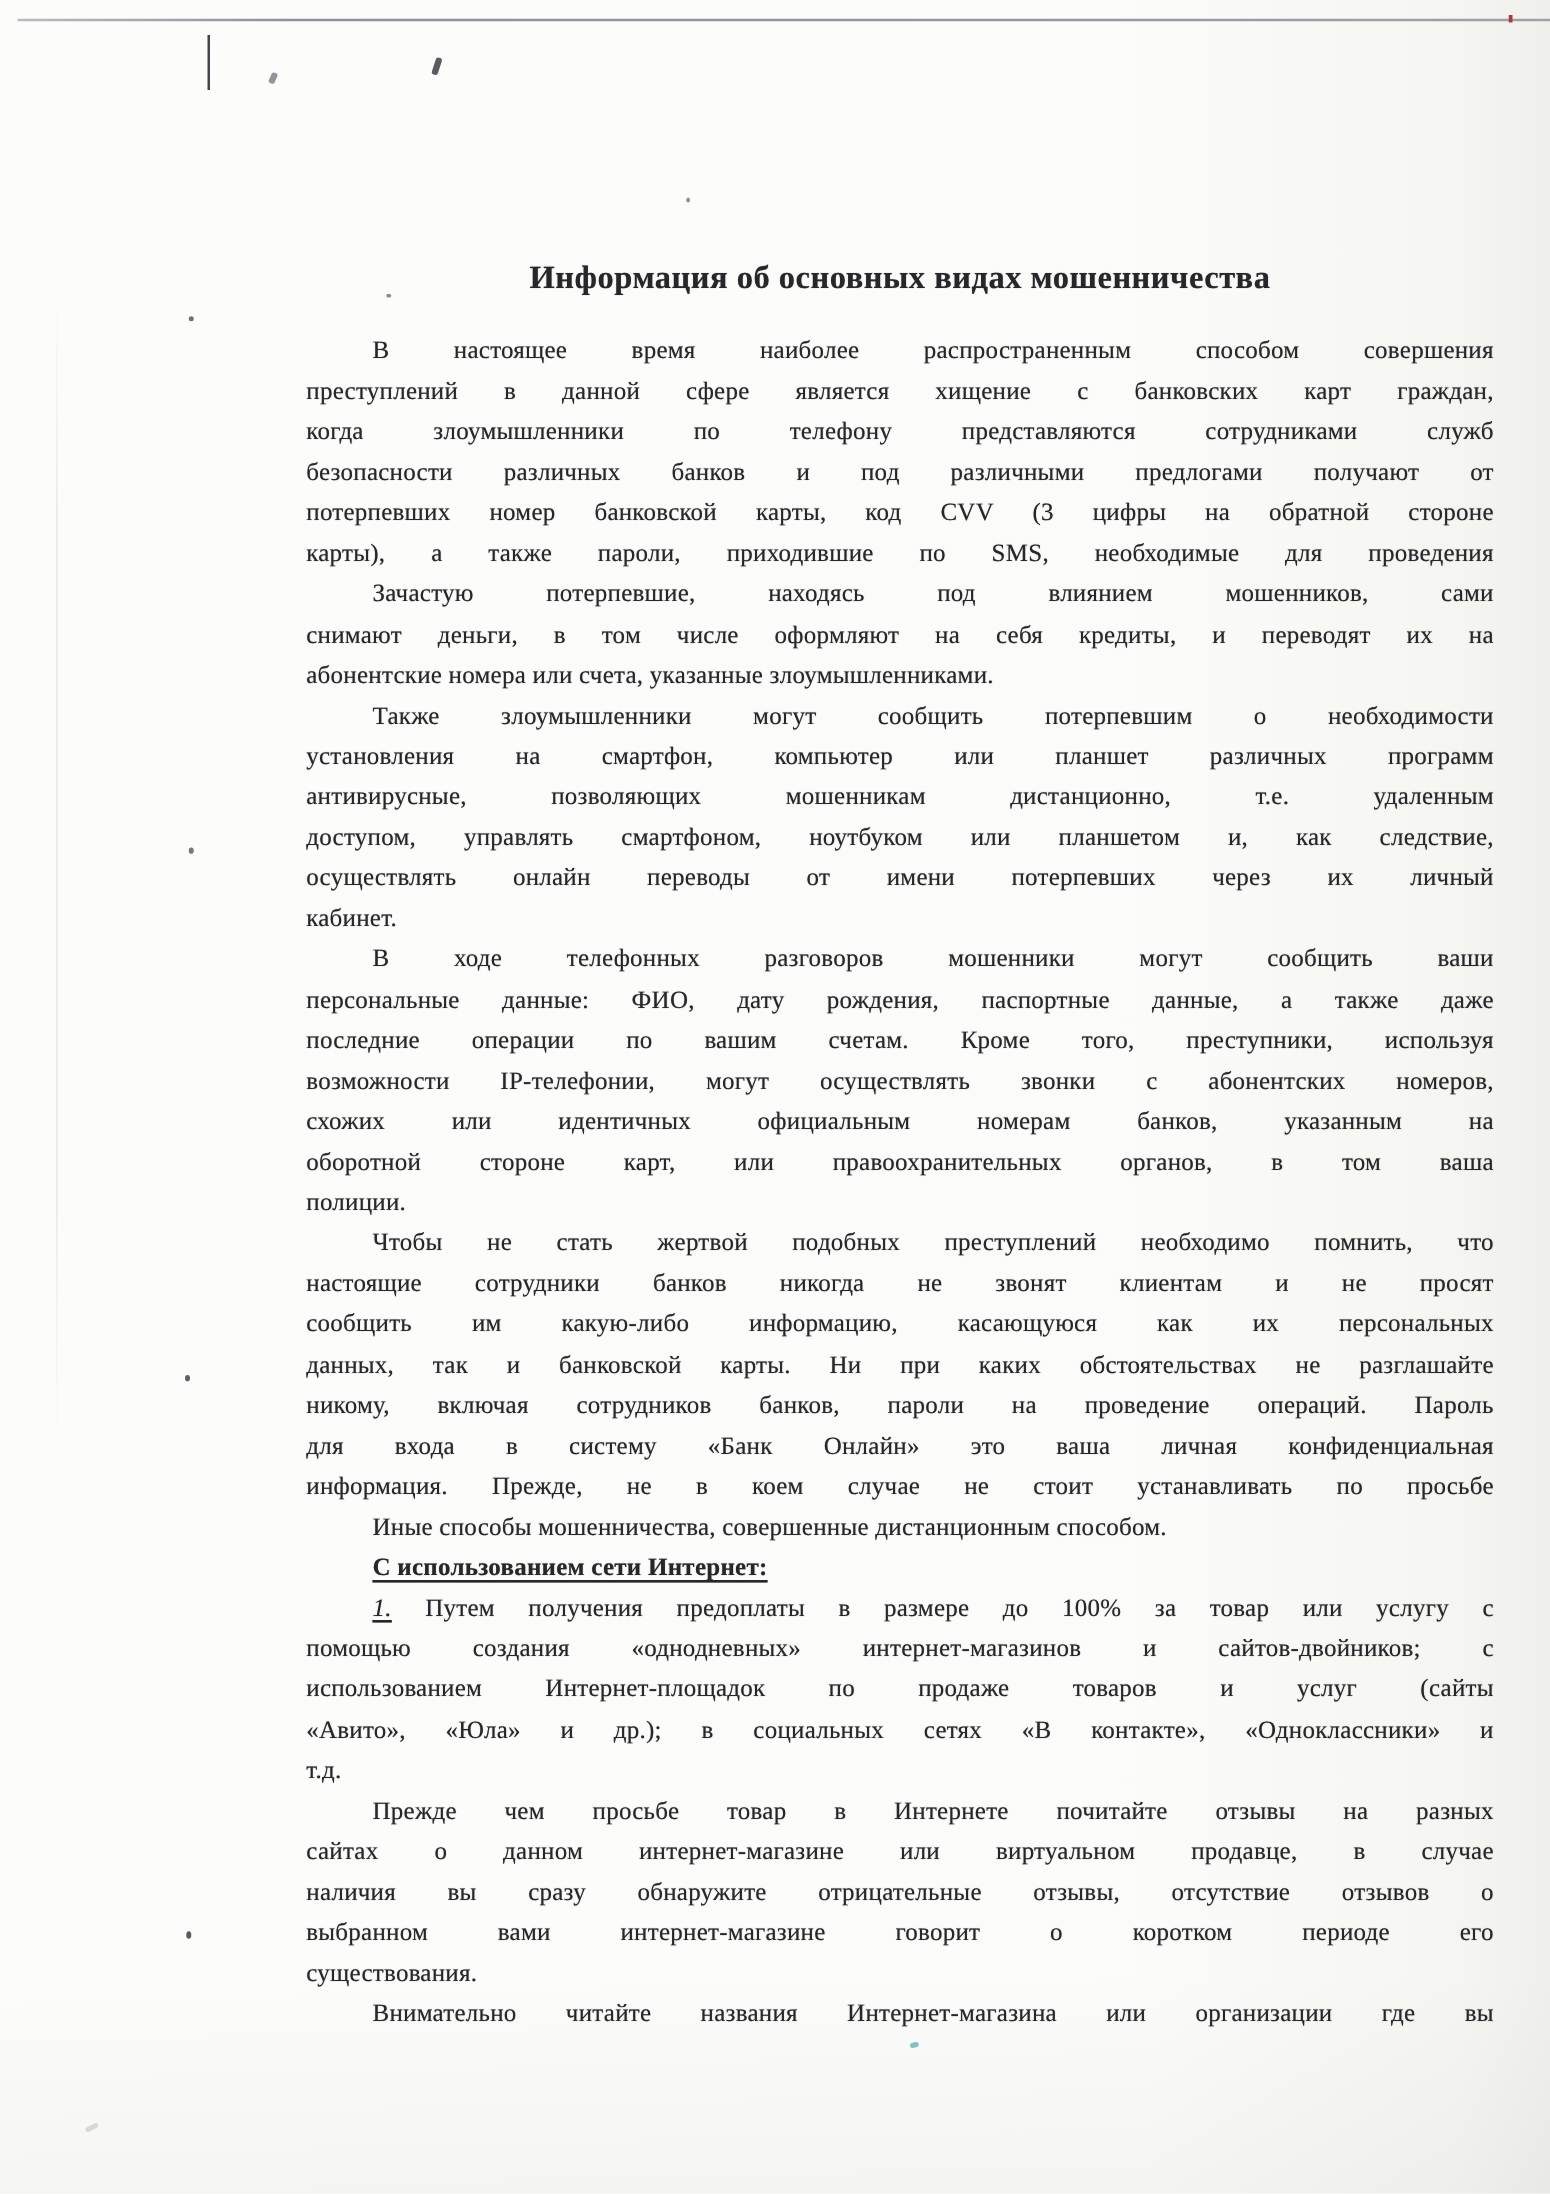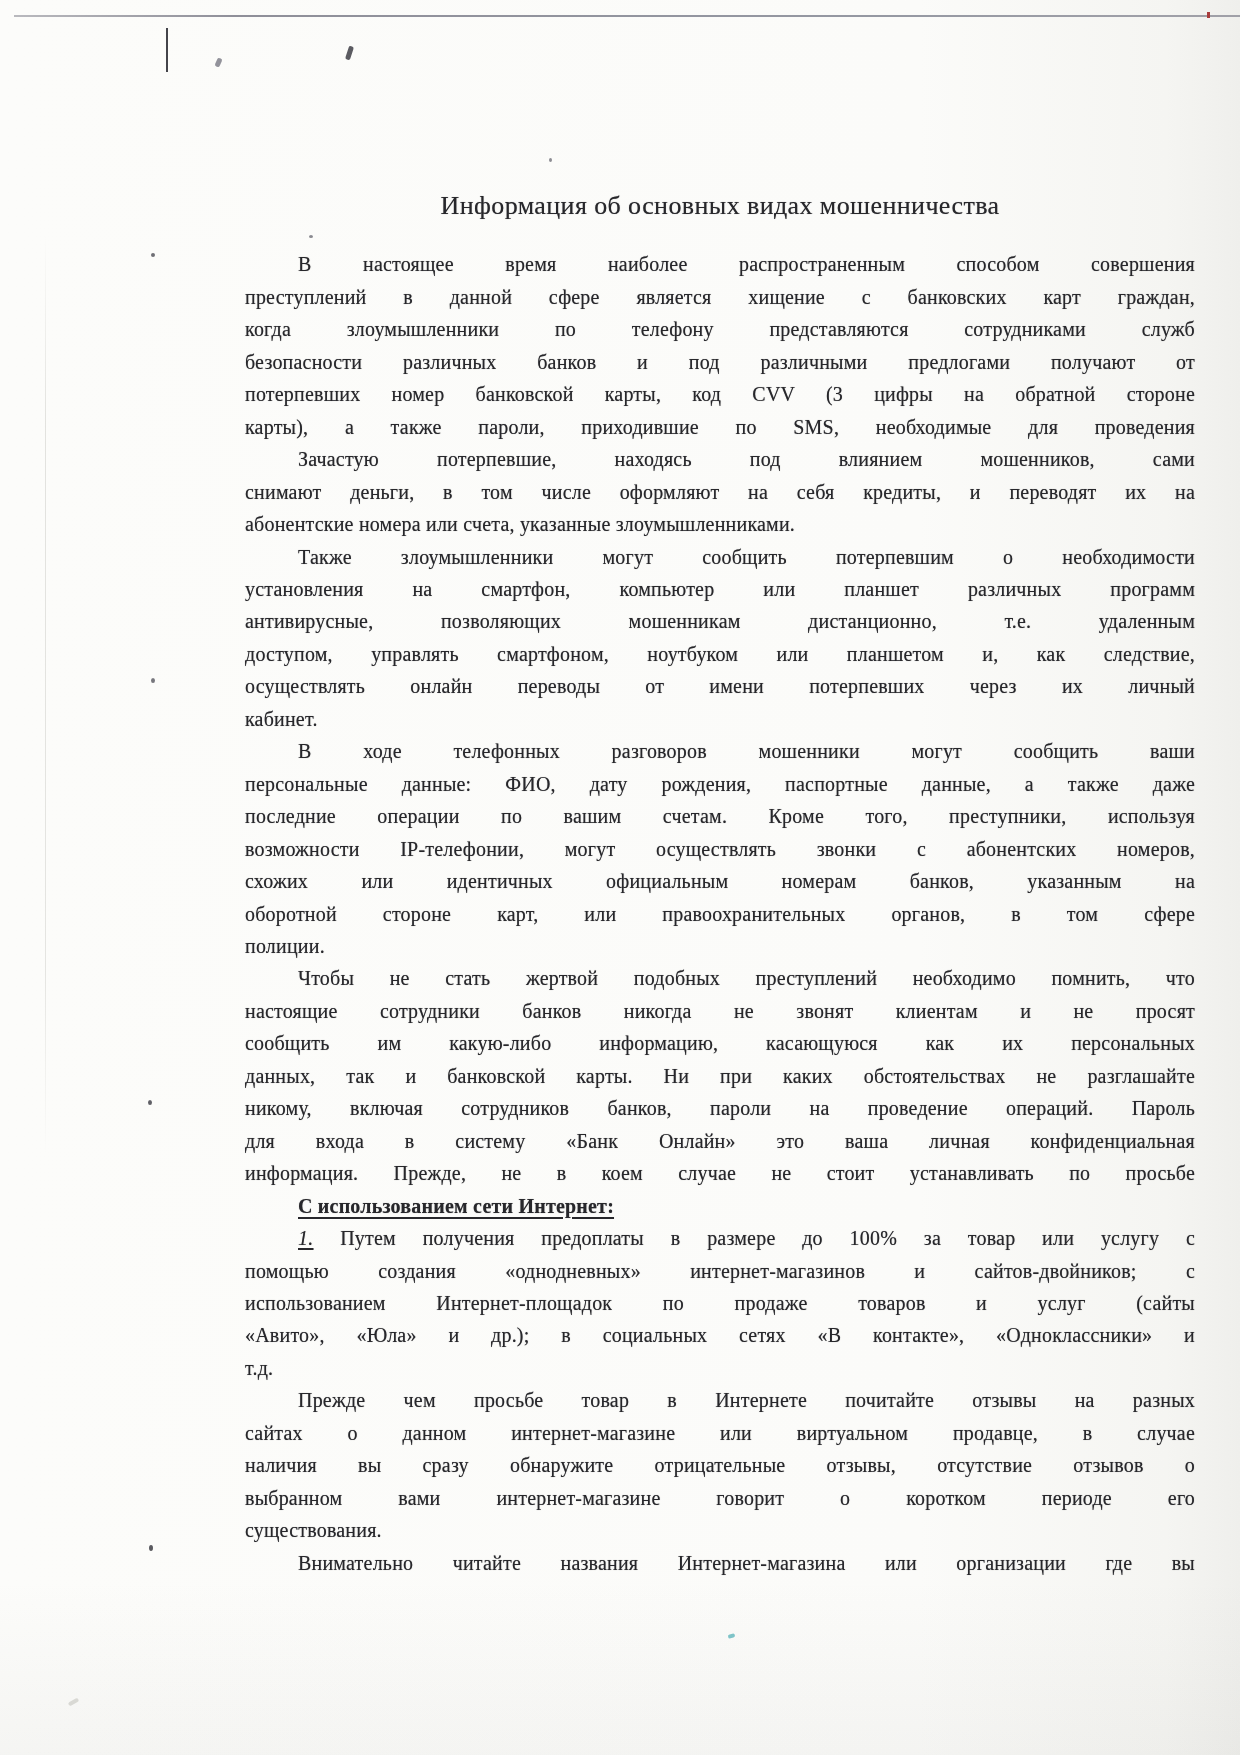--- a/index.html
+++ b/index.html
@@ -18,26 +18,26 @@
   .content {
     position: absolute;
     left: 245px;
     top: 190px;
     width: 950px;
   }
 
   .title {
     font-size: 26px;
     line-height: 32.45px;
-    font-weight: 400;
+    font-weight: 700;
     text-align: center;
     letter-spacing: 0.4px;
     color: #27272b;
     text-shadow: 0 0 0.8px rgba(36,36,40,0.55);
-    margin: 0 0 26px 0;
+    margin: 16px 0 26px 0;
   }
 
   .para { margin: 0; }
 
   .ln {
     font-size: 20px;
     line-height: 32.45px;
     letter-spacing: 0.2px;
     color: #27272b;
     text-shadow: 0 0 0.8px rgba(36,36,40,0.55);
@@ -121,31 +121,34 @@
           <div class="ln">доступом, управлять смартфоном, ноутбуком или планшетом и, как следствие,</div>
           <div class="ln">осуществлять онлайн переводы от имени потерпевших через их личный</div>
           <div class="ln last">кабинет.</div>
         </div>
         <div class="para">
           <div class="ln first">В ходе телефонных разговоров мошенники могут сообщить ваши</div>
           <div class="ln">персональные данные: ФИО, дату рождения, паспортные данные, а также даже</div>
           <div class="ln">последние операции по вашим счетам. Кроме того, преступники, используя</div>
           <div class="ln">возможности IP-телефонии, могут осуществлять звонки с абонентских номеров,</div>
           <div class="ln">схожих или идентичных официальным номерам банков, указанным на</div>
-          <div class="ln">оборотной стороне карт, или правоохранительных органов, в том сфере</div>
+          <div class="ln">оборотной стороне карт, или правоохранительных органов, в том ваша</div>
           <div class="ln last">полиции.</div>
         </div>
         <div class="para">
           <div class="ln first">Чтобы не стать жертвой подобных преступлений необходимо помнить, что</div>
           <div class="ln">настоящие сотрудники банков никогда не звонят клиентам и не просят</div>
           <div class="ln">сообщить им какую-либо информацию, касающуюся как их персональных</div>
           <div class="ln">данных, так и банковской карты. Ни при каких обстоятельствах не разглашайте</div>
           <div class="ln">никому, включая сотрудников банков, пароли на проведение операций. Пароль</div>
           <div class="ln">для входа в систему «Банк Онлайн» это ваша личная конфиденциальная</div>
           <div class="ln">информация. Прежде, не в коем случае не стоит устанавливать по просьбе</div>
+        </div>
+        <div class="para">
+          <div class="ln first last">Иные способы мошенничества, совершенные дистанционным способом.</div>
         </div>
         <div class="para">
           <div class="ln first last"><span class="u">С использованием сети Интернет:</span></div>
         </div>
         <div class="para">
           <div class="ln first"><span class="marker">1.</span> Путем получения предоплаты в размере до 100% за товар или услугу с</div>
           <div class="ln">помощью создания «однодневных» интернет-магазинов и сайтов-двойников; с</div>
           <div class="ln">использованием Интернет-площадок по продаже товаров и услуг (сайты</div>
           <div class="ln">«Авито», «Юла» и др.); в социальных сетях «В контакте», «Одноклассники» и</div>
           <div class="ln last">т.д.</div>

